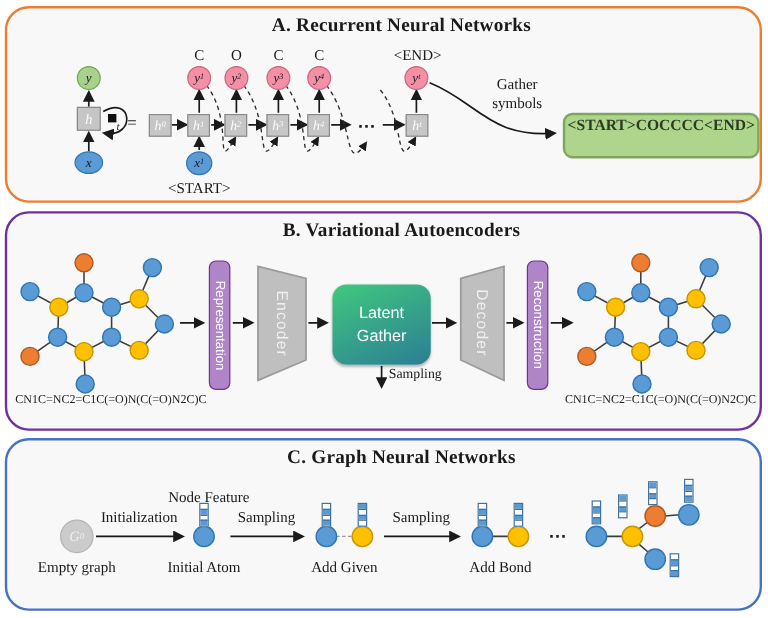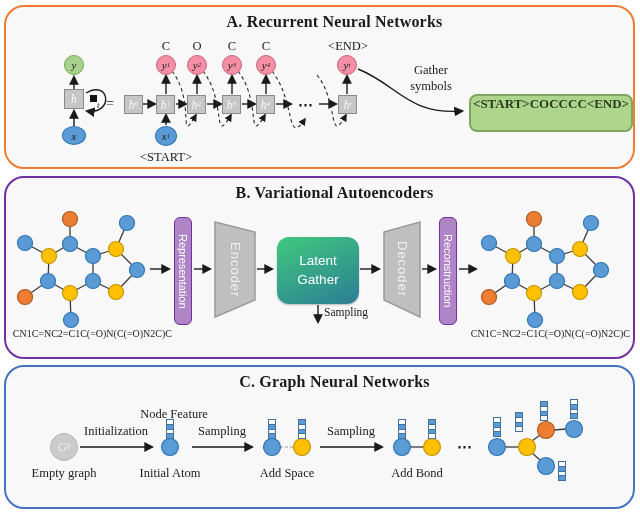--- a/index.html
+++ b/index.html
@@ -390,18 +390,18 @@
       </div>
 
     <div class="lbl" style="left:118px;top:40px;width:100px;font-size:12.5px;">Node Feature</div>
     <div class="lbl" style="left:70px;top:57px;width:80px;font-size:12.5px;">Initialization</div>
     <div class="lbl" style="left:181px;top:57px;width:70px;font-size:12.5px;">Sampling</div>
     <div class="lbl" style="left:310px;top:57px;width:70px;font-size:12.5px;">Sampling</div>
     <div class="dots" style="left:447px;top:71px;width:24px;">⋯</div>
 
     <div class="lbl" style="left:18px;top:99px;width:80px;font-size:12.5px;">Empty graph</div>
     <div class="lbl" style="left:124px;top:99px;width:80px;font-size:12.5px;">Initial Atom</div>
-    <div class="lbl" style="left:241px;top:99px;width:80px;font-size:12.5px;">Add Space</div>
+    <div class="lbl" style="left:241px;top:99px;width:80px;font-size:12.5px;">Add Given</div>
     <div class="lbl" style="left:371px;top:99px;width:80px;font-size:12.5px;">Add Bond</div>
     <div class="lbl" style="left:487px;top:118px;width:80px;font-size:10px;margin-top:36px;">Terminate</div>
   </div>
 
 </div>
 
 </body></html>

